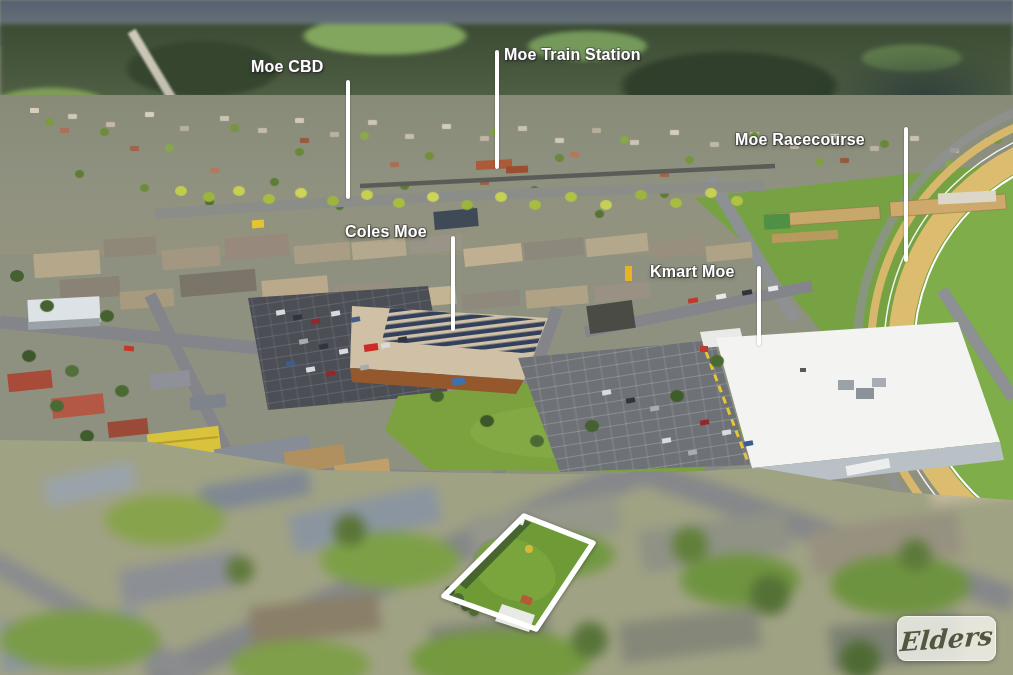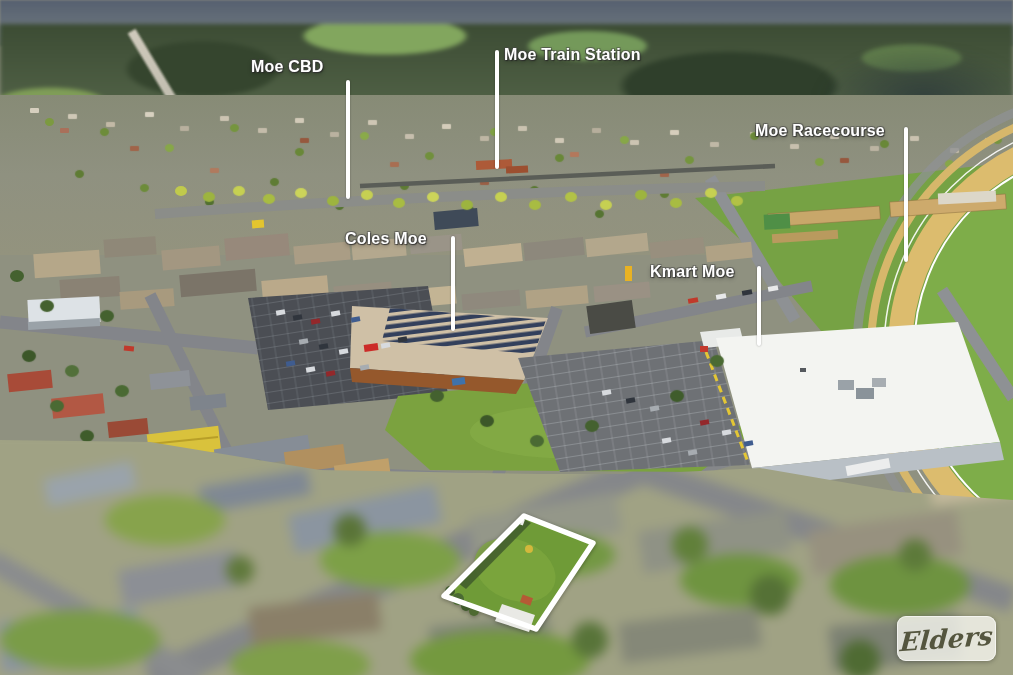--- a/index.html
+++ b/index.html
@@ -315,21 +315,21 @@
   </svg>
 
   <div class="pointer" style="left:346px;top:80px;height:119px;"></div>
   <div class="pointer" style="left:495px;top:50px;height:119px;"></div>
   <div class="pointer" style="left:904px;top:127px;height:135px;"></div>
   <div class="pointer" style="left:451px;top:236px;height:95px;"></div>
   <div class="pointer" style="left:757px;top:266px;height:80px;"></div>
 
   <div class="map-label" style="left:251px;top:58px;">Moe CBD</div>
   <div class="map-label" style="left:504px;top:46px;">Moe Train Station</div>
-  <div class="map-label" style="left:735px;top:122px;margin-left:20px;">Moe Racecourse</div>
-  <div class="map-label" style="left:345px;top:230px;">Coles Moe</div>
+  <div class="map-label" style="left:735px;top:131px;">Moe Racecourse</div>
+  <div class="map-label" style="left:345px;top:223px;">Coles Moe</div>
   <div class="map-label" style="left:650px;top:263px;text-align:center;">Kmart Moe</div>
 
   <div class="elders">
     <span class="elders-text">Elders</span>
   </div>
 
 </div>
 
 </body></html>

